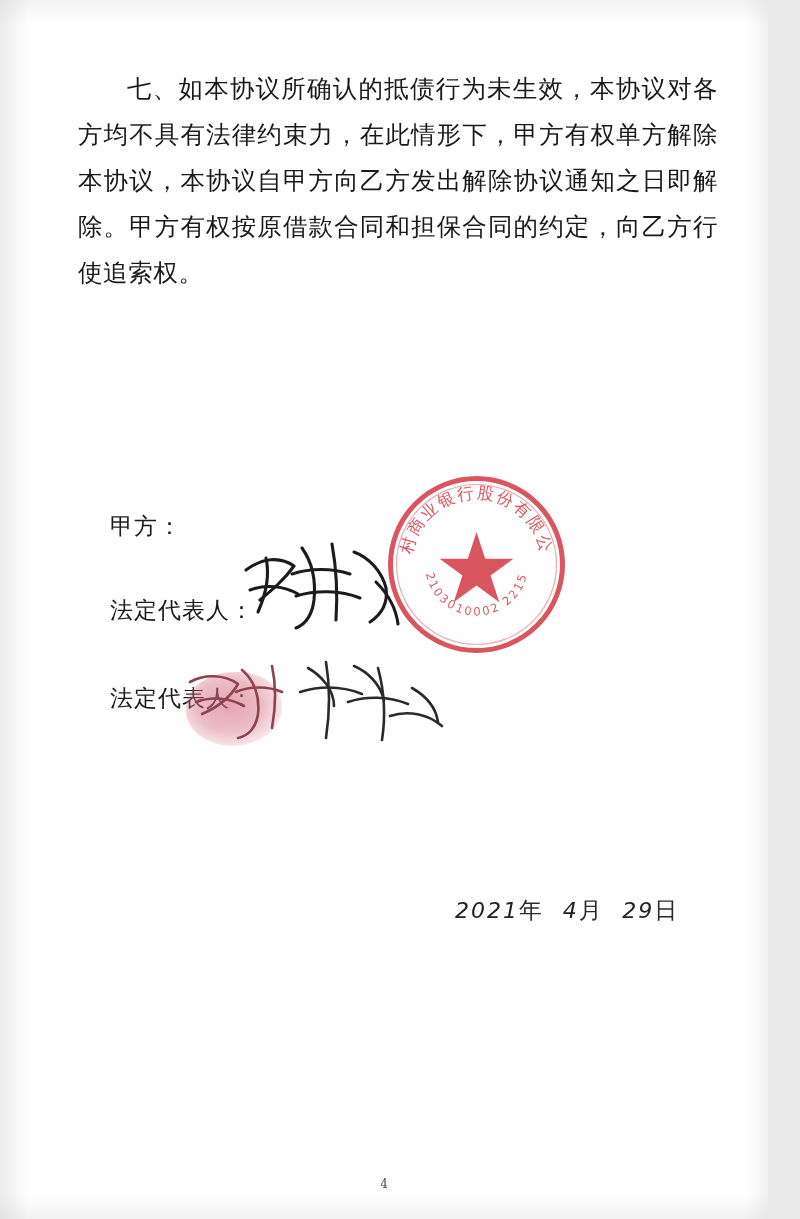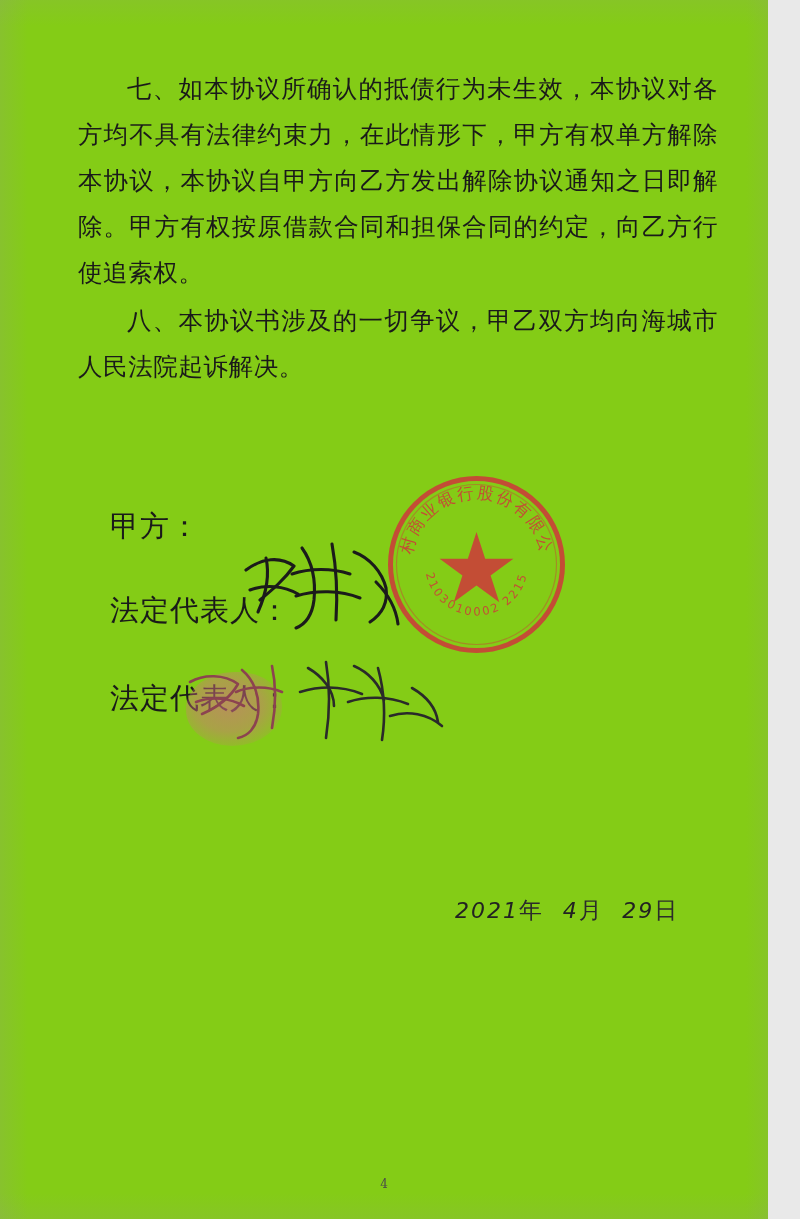--- a/index.html
+++ b/index.html
@@ -10,21 +10,21 @@
   body {
     width: 800px;
     height: 1219px;
     font-family: "DejaVu Serif", "Liberation Serif", serif;
     overflow: hidden;
   }
   .page {
     position: relative;
     width: 768px;
     height: 1219px;
-    background: #84cc16;
+    background: #ffffff;
     box-sizing: border-box;
     overflow: hidden;
   }
   
   .page::before {
     content: "";
     position: absolute;
     inset: 0;
     pointer-events: none;
     background:
@@ -50,21 +50,21 @@
     margin: 0 0 2px 0;
     font-family: "DejaVu Serif", "Liberation Serif", serif;
   }
   .sign-block {
     position: absolute;
     left: 110px;
     top: 505px;
     width: 620px;
   }
   .sign-line {
-    font-size: 29px;
+    font-size: 23px;
     line-height: 42px;
     color: #1a1a1a;
     letter-spacing: 1px;
     margin: 0;
     height: 84px;
   }
   .sign-line.tight { height: 88px; }
   .date-line {
     position: absolute;
     left: 455px;
@@ -121,21 +121,20 @@
     pointer-events: none;
   }
 </style>
 </head>
 <body>
 
 <div class="page">
 
   <div class="doc-body">
     <p class="para">七、如本协议所确认的抵债行为未生效，本协议对各方均不具有法律约束力，在此情形下，甲方有权单方解除本协议，本协议自甲方向乙方发出解除协议通知之日即解除。甲方有权按原借款合同和担保合同的约定，向乙方行使追索权。</p>
-    <p class="para">八、本协议书涉及的一切争议，甲乙双方均向海城市人民法院起诉解决。</p>
   </div>
 
   <div class="sign-block">
     <p class="sign-line">甲方：</p>
     <p class="sign-line tight">法定代表人：</p>
     <p class="sign-line">法定代表人：</p>
   </div>
 
   <div class="seal">
     <svg width="183" height="183" viewBox="0 0 183 183" xmlns="http://www.w3.org/2000/svg">

